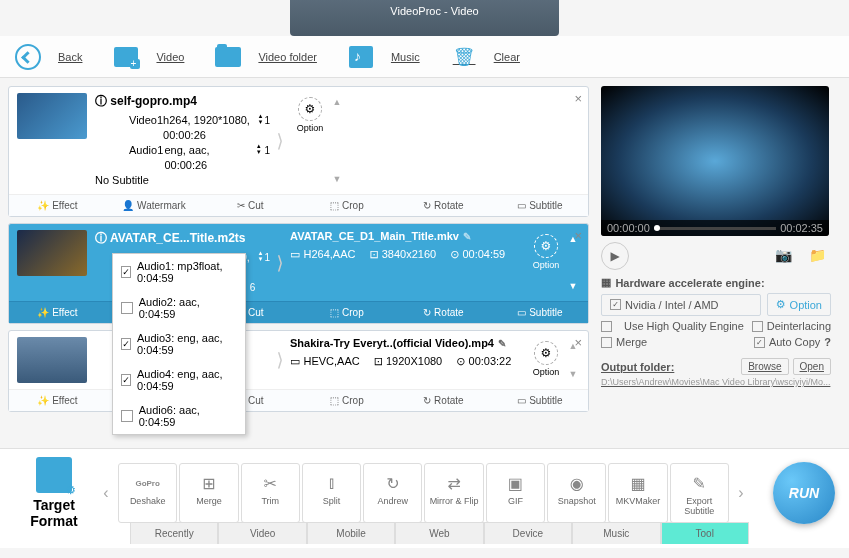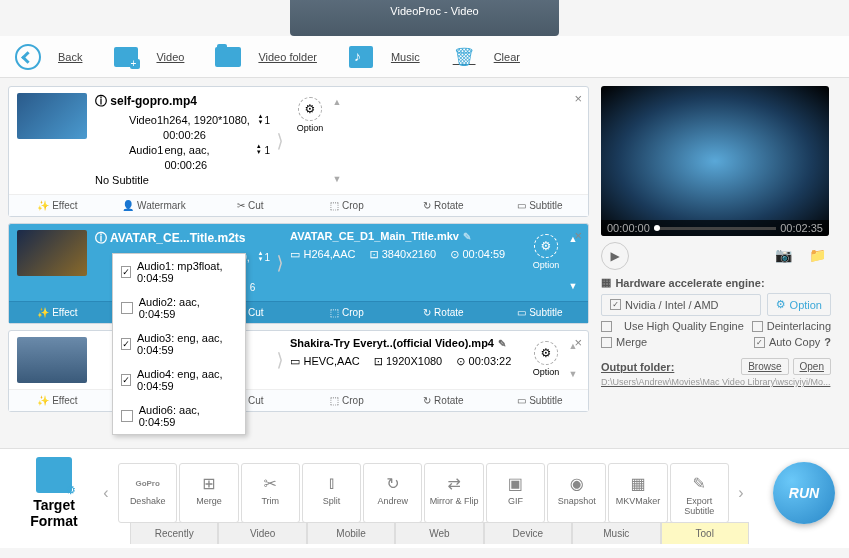--- a/index.html
+++ b/index.html
@@ -90,21 +90,21 @@
 .target-fmt-icon::after { content: '⚙'; position: absolute; right: -4px; bottom: -4px; font-size: 12px; color: #3da8d8; }
 .nav-arr { width: 16px; font-size: 16px; color: #aaa; cursor: pointer; text-align: center; }
 .tool-grid { display: flex; gap: 2px; flex: 1; }
 .tool-item { flex: 1; border: 1px solid #ddd; border-radius: 3px; padding: 6px 2px; text-align: center; cursor: pointer; }
 .tool-icon { height: 26px; color: #888; font-size: 16px; display: flex; align-items: center; justify-content: center; }
 .tool-lbl { font-size: 9px; color: #666; }
 .run-btn { width: 62px; height: 62px; border-radius: 50%; background: radial-gradient(circle at 30% 30%, #6ac8f8, #2a88c8); color: white; font-weight: bold; font-size: 14px; display: flex; align-items: center; justify-content: center; cursor: pointer; margin-left: 20px; box-shadow: 0 2px 6px rgba(0,0,0,0.3); font-style: italic; }
 
 .cat-tabs { position: absolute; bottom: 4px; left: 130px; right: 100px; display: flex; height: 22px; }
 .cat-tab { flex: 1; text-align: center; line-height: 22px; border: 1px solid #ddd; border-bottom: none; background: #f0f0f0; font-size: 10px; color: #666; cursor: pointer; }
-.cat-tab.active { background: #fef9c3; }
+.cat-tab.active { background: #5eead4; }
 </style>
 </head>
 <body>
 
 <div class="title-bar">VideoProc - Video</div>
 
 <div class="top-toolbar">
   <div class="tb-btn">
       <div class="tb-icon">
         <div class="back-arrow"></div>

